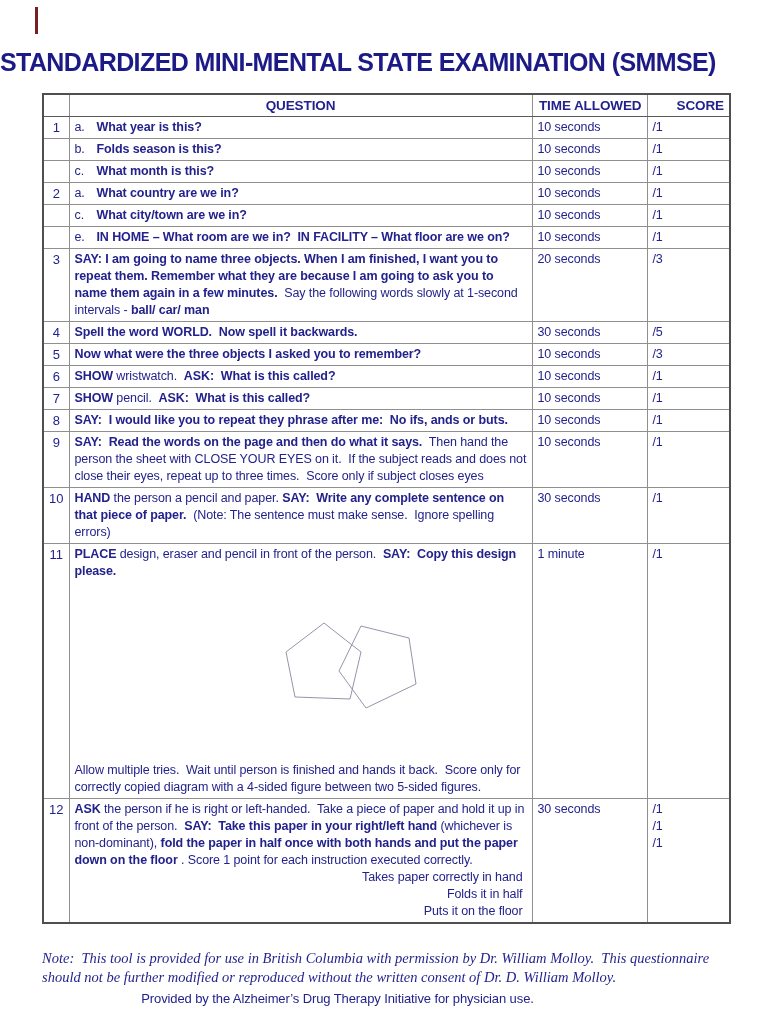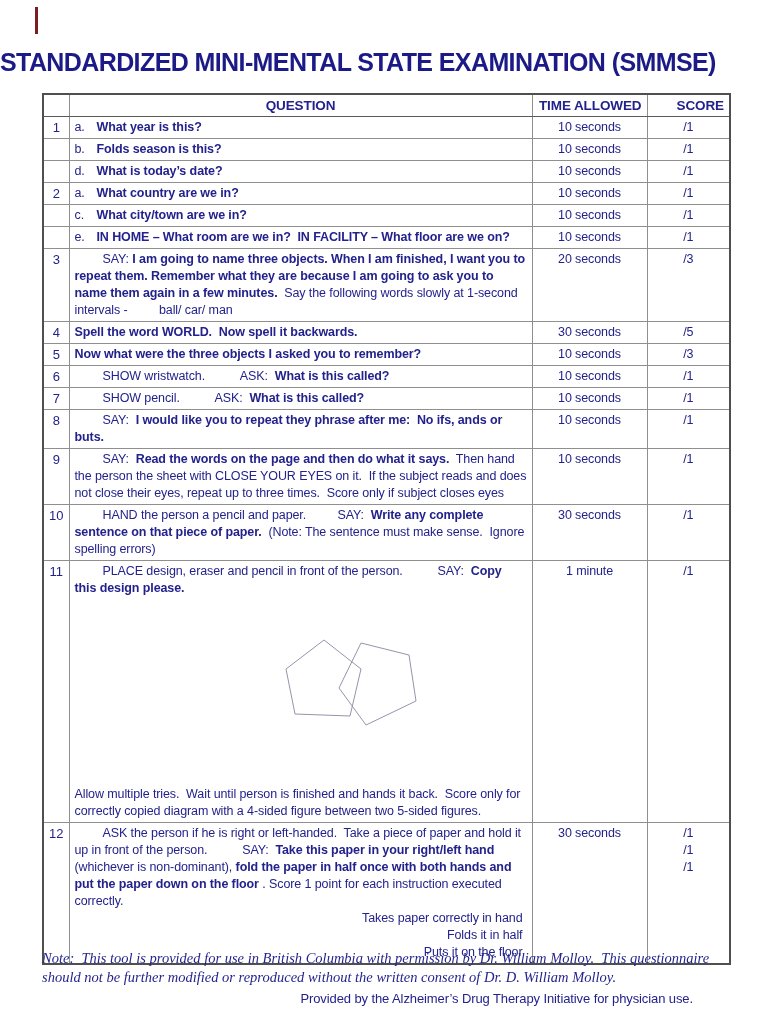--- a/index.html
+++ b/index.html
@@ -21,40 +21,40 @@
   }
   #form-table td,#form-table th{
     border:1px solid #8f8f8f;vertical-align:top;padding:2px 5px;line-height:17px;
   }
   #form-table{border:2px solid #4f4f4f;}
   #form-table thead th{border-bottom:1px solid #5a5a5a;}
   th.h-question{text-align:center;font-size:13.5px;padding:4px 6px;}
   th.h-time,th.h-score{text-align:right;font-size:13.5px;padding:4px 2px;}
   td.c-num{text-align:center;font-size:13px;padding-top:3px;}
   td.c-q{white-space:pre-wrap;}
-  td.c-time,td.c-score{text-align:center;}
+  td.c-time,td.c-score{}
   .letter{display:inline-block;width:22px;}
   .s-r{font-weight:normal;font-style:normal;}
-  .s-b{font-weight:normal;font-style:normal;margin-left:28px;}
+  .s-b{font-weight:bold;font-style:normal;}
   .s-bi{font-weight:bold;}
-  .q-note{white-space:pre-wrap;margin-top:15px;}
+  .q-note{white-space:pre-wrap;margin-top:8px;}
   .sub-line{text-align:right;padding-right:4px;white-space:pre-wrap;}
   .score-stack{display:flex;flex-direction:column;justify-content:flex-end;height:100%;}
   .score-stack div{line-height:17px;}
   td.c-score-tall{height:inherit;}
   #pent-wrap{margin:6px 0 0 145px;}
   #footer-note{
     position:absolute;left:42px;top:949px;width:692px;
     font-family:"Liberation Serif","DejaVu Serif",serif;
     font-style:italic;color:#25248e;font-size:14.5px;line-height:19px;
     white-space:pre-wrap;
   }
   #provided-by{
-    position:absolute;left:0;top:991px;width:675px;text-align:right;
-    color:#23228c;font-size:13px;letter-spacing:-0.1px;padding-left:18px;
+    position:absolute;left:0;top:991px;width:675px;text-align:center;
+    color:#23228c;font-size:13px;letter-spacing:-0.1px;
   }
 </style>
 </head>
 <body>
 
 <div id="scan-mark"></div>
 
 <div id="page-title">STANDARDIZED MINI-MENTAL STATE EXAMINATION (SMMSE)</div>
 
 <table id="form-table">
@@ -80,21 +80,21 @@
         <td class="c-score">/1</td>
       </tr>
       <tr>
         <td class="c-num"></td>
         <td class="c-q"><span class="letter">b.</span><span class="s-bi">Folds season is this?</span></td>
         <td class="c-time">10 seconds</td>
         <td class="c-score">/1</td>
       </tr>
       <tr>
         <td class="c-num"></td>
-        <td class="c-q"><span class="letter">d.</span><span class="s-bi">What is today’s date?</span></td>
+        <td class="c-q"><span class="letter">c.</span><span class="s-bi">What month is this?</span></td>
         <td class="c-time">10 seconds</td>
         <td class="c-score">/1</td>
       </tr>
       <tr>
         <td class="c-num">2</td>
         <td class="c-q"><span class="letter">a.</span><span class="s-bi">What country are we in?</span></td>
         <td class="c-time">10 seconds</td>
         <td class="c-score">/1</td>
       </tr>
       <tr>

